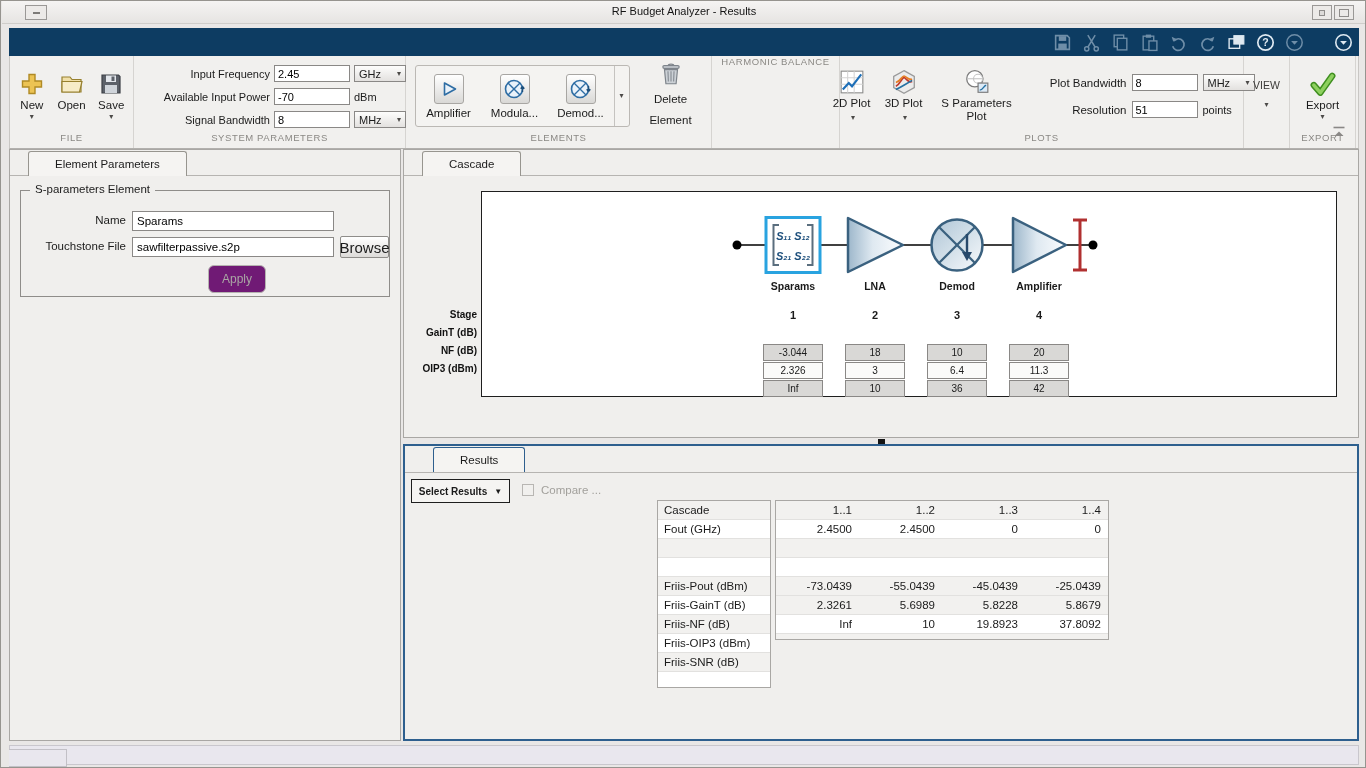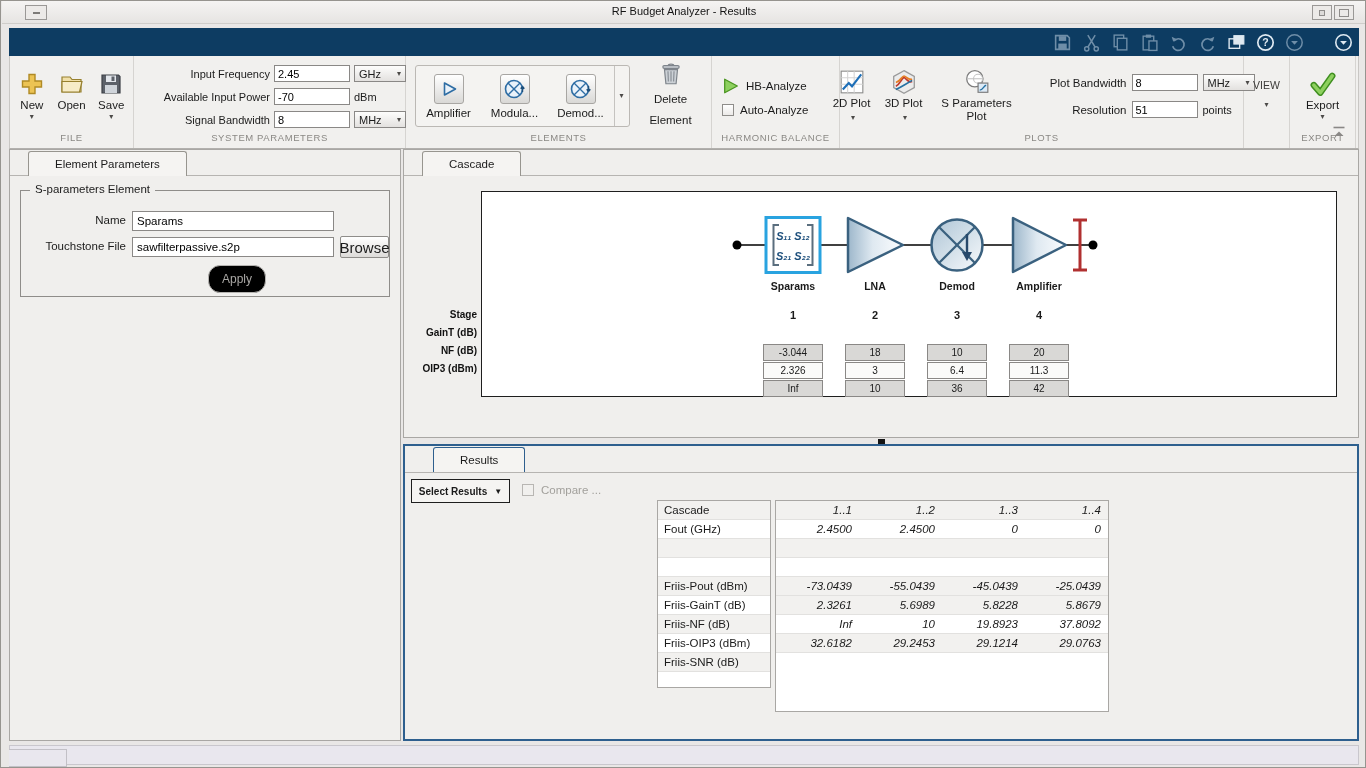--- a/index.html
+++ b/index.html
@@ -77,22 +77,22 @@
     border-radius:3px 3px 0 0;display:flex;align-items:center;justify-content:center;font-size:11.5px;padding:0 26px;z-index:2;}
   #left-panel{left:8px;top:148px;width:392px;height:592px;}
   #left-panel .panel-tab{left:18px;}
   .groupbox{position:absolute;left:10px;top:40px;width:370px;height:107px;border:1px solid #8f8d8a;}
   .groupbox-title{position:absolute;left:9px;top:-8px;background:#f0efed;padding:0 5px;font-size:11.5px;}
   .gp-lab{position:absolute;font-size:11.5px;text-align:right;width:103px;left:2px;}
   .gp-input{position:absolute;left:111px;width:202px;height:20px;border:1px solid #8a8886;background:#fff;
     font-family:"Liberation Sans",sans-serif;font-size:11.5px;padding:0 4px;}
   .browse-btn{position:absolute;left:319px;top:45px;width:49px;height:22px;border:1px solid #8f8d8a;border-radius:2px;
     background:linear-gradient(#ffffff,#dddbd9);font-size:15px;display:flex;align-items:center;justify-content:center;}
-  .apply-btn{position:absolute;left:187px;top:74px;width:58px;height:28px;border:1px solid #b5b3b0;border-radius:12px;
-    background:#000000;color:#a9a7a4;font-size:12px;display:flex;align-items:center;justify-content:center;}
+  .apply-btn{position:absolute;left:187px;top:74px;width:58px;height:28px;border:1px solid #b5b3b0;border-radius:6px;
+    background:#701a75;color:#a9a7a4;font-size:12px;display:flex;align-items:center;justify-content:center;}
   
   #cascade-panel{left:402px;top:148px;width:956px;height:289px;}
   #cascade-panel .panel-tab{left:18px;}
   .diagram-box{position:absolute;left:77px;top:41px;width:856px;height:206px;background:#fff;border:1px solid #1e1e1e;}
   .stage-labels{position:absolute;left:2px;top:158px;width:71px;font-size:10px;font-weight:bold;color:#111;}
   .stage-labels div{text-align:right;}
   .stage-labels .h{height:16px;line-height:14px;}
   .stage-labels .r{height:18px;line-height:18px;}
   .stage-num{position:absolute;top:117px;width:60px;text-align:center;font-size:11px;font-weight:bold;}
   .scell{position:absolute;width:60px;height:17px;border:1px solid #8a8886;font-size:10px;display:flex;align-items:center;justify-content:center;margin-top:20px;}
@@ -100,21 +100,21 @@
   .splitter-dot{position:absolute;left:877px;top:438px;width:7px;height:7px;background:#141414;}
   
   #results-panel{left:402px;top:443px;width:956px;height:297px;border:2px solid #2e5f8e;}
   #results-panel .panel-header{height:27px;}
   #results-panel .panel-tab{left:28px;border-color:#2e5f8e;}
   .select-results{position:absolute;left:6px;top:33px;width:99px;height:24px;border:1px solid #1e1e1e;background:#f5f4f2;
     display:flex;align-items:center;justify-content:center;gap:7px;font-size:10px;font-weight:bold;}
   .compare{position:absolute;left:117px;top:38px;display:flex;align-items:center;gap:7px;}
   .compare .lbl{font-size:11.5px;color:#a2a09c;}
   .rt-labels{position:absolute;left:252px;top:54px;width:114px;height:188px;border:1px solid #a9a7a4;background:#fff;overflow:hidden;}
-  .rt-values{position:absolute;left:370px;top:54px;width:334px;height:212px;border:1px solid #a9a7a4;background:#fff;overflow:hidden;font-style:italic;}
+  .rt-values{position:absolute;left:370px;top:54px;width:334px;height:140px;border:1px solid #a9a7a4;background:#fff;overflow:hidden;}
   .rt-row{height:19px;border-bottom:1px solid #e2e1df;display:flex;align-items:center;font-size:11.5px;}
   .rt-row.shade{background:#f2f1ef;}
   .rt-labels .rt-row{padding-left:6px;}
   .rt-values .rt-row .c{width:25%;text-align:right;padding-right:7px;white-space:nowrap;}
   
   .statusbar{position:absolute;left:8px;top:744px;width:1350px;height:20px;background:#e9e7ee;border:1px solid #c9c7cd;}
   .status-notch{position:absolute;left:8px;top:748px;width:58px;height:18px;border:1px solid #c2c0c6;background:#e9e7ee;border-left:none;}
   svg{display:block;}
   .svg-chain text{font-family:"Liberation Sans",sans-serif;}
 </style>
@@ -283,34 +283,20 @@
               <path d="M6 8l1.3 13h9.4L18 8z" fill="#ccd1d6" stroke="#7e848b" stroke-width="1.1"></path>
               <path d="M9.2 9.5l.4 9.5M12 9.5v9.5M14.8 9.5l-.4 9.5" stroke="#8a9097" stroke-width="1.1" fill="none"></path>
             </svg>
           <span class="lbl">Delete Element</span>
         </div>
       </div>
       <div class="rsec-label">ELEMENTS</div>
     </div>
 
     <div class="rsec" style="width:128px">
-      <div class="rsec-content">
-        <div class="hb-col">
-          <div class="hb-row">
-            <svg width="18" height="18" viewBox="0 0 20 20">
-                <path d="M3 2.5l14 7.5-14 7.5z" fill="#8ed05f" stroke="#49941f" stroke-width="1.4" stroke-linejoin="round"></path>
-              </svg>
-            <span>HB-Analyze</span>
-          </div>
-          <div class="hb-row">
-            <span class="cb"></span>
-            <span>Auto-Analyze</span>
-          </div>
-        </div>
-      </div>
       <div class="rsec-label">HARMONIC BALANCE</div>
     </div>
 
     <div class="rsec" style="width:404px">
       <div class="rsec-content" style="justify-content:center;">
         <div class="plots-row">
           <div class="plot-btn">
             <svg width="26" height="26" viewBox="0 0 24 24">
                 <rect x="2" y="2" width="20" height="20" fill="#fff" stroke="#8b8b8b"></rect>
                 <path d="M2 8h20M2 14h20M8 2v20M14 2v20" stroke="#d4d4d4" stroke-width="1"></path>

